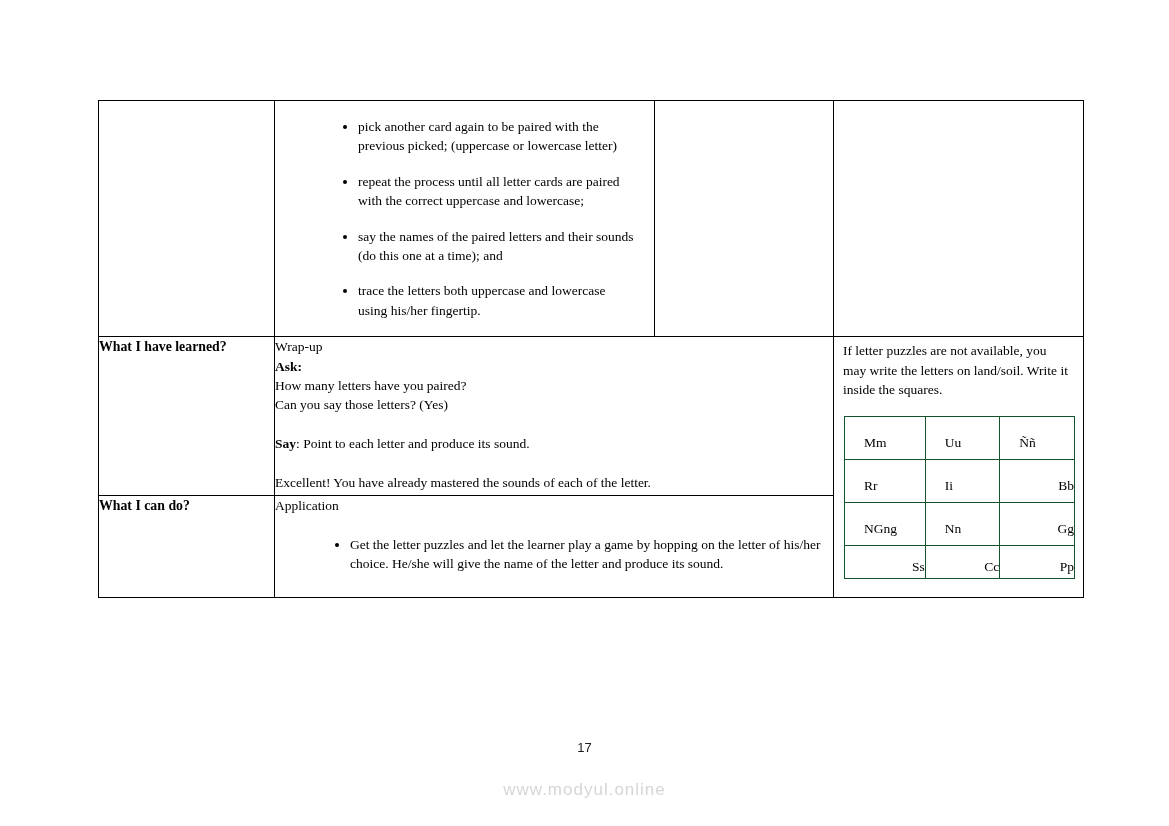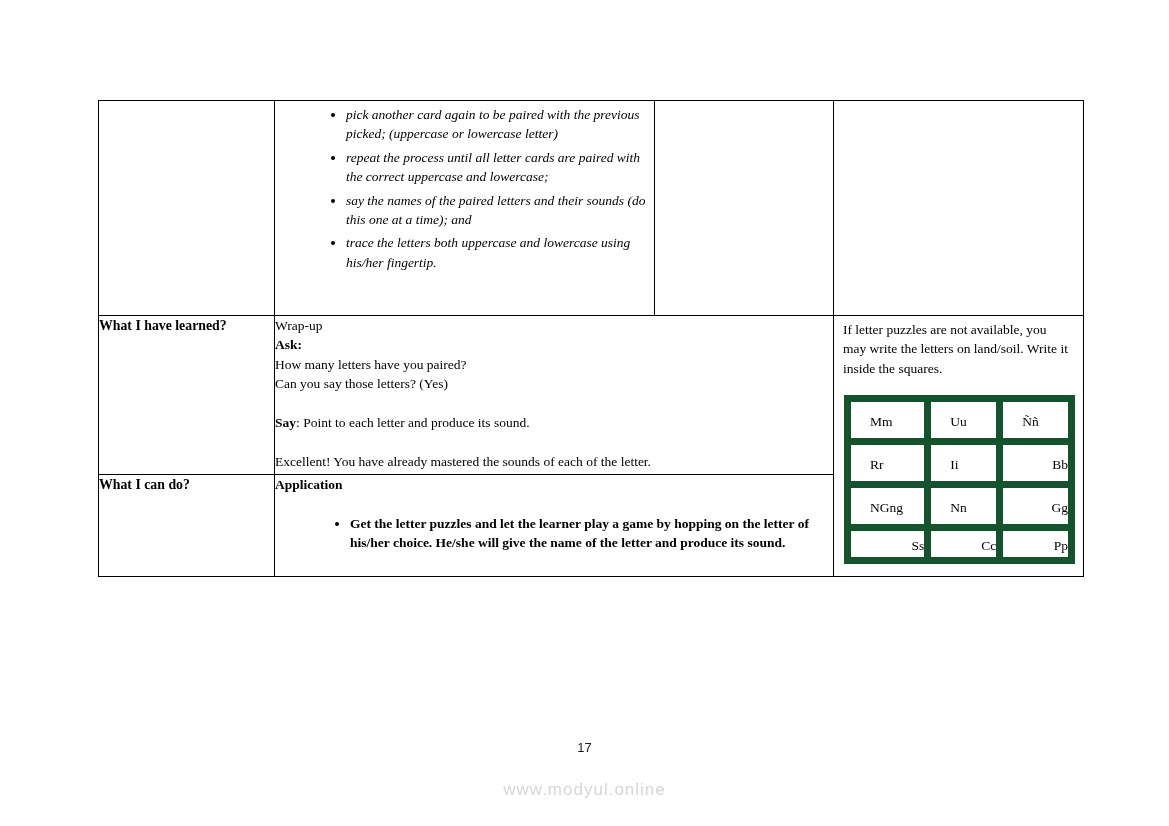--- a/index.html
+++ b/index.html
@@ -32,45 +32,45 @@
     padding-left:10px;
     font-weight:bold;
     font-size:13.8px;
   }
   td.bullets-cell{padding:3px 4px 0 0;}
   ul.blist{
     margin:0;
     padding:0 0 0 67px;
     list-style:disc;
   }
-  ul.blist li{margin:4px;padding:0 2px 0 0;font-style:italic;}
+  ul.blist li{margin:16px;padding:0 2px 0 0;}
   td.wrapup-cell{padding:3px 10px 0 8px;font-family:Liberation Serif, serif;}
   .blank{height:19.4px;}
   .b{font-weight:bold;}
-  td.cando-cell{padding:4px 10px 0 8px;font-weight:bold;}
+  td.cando-cell{padding:4px 10px 0 8px;}
   ul.single{
     margin:0;
     padding:0 0 0 75px;
     list-style:disc;
   }
   ul.single li{margin:0;}
   td.side-cell{padding:0;}
   .side-inner{
     height:256px;
     overflow:hidden;
     padding:4px 8px 0 9px;
     box-sizing:content-box;
   }
   .side-text{width:230px;}
   table.lgrid{
     border-collapse:collapse;
     margin:17px 0 0 1px;
   }
   table.lgrid td{
-    border:7px solid #14532d;
+    border:1px solid #14532d;
     width:77px;
     vertical-align:bottom;
     font-size:13.5px;
     padding:0 0 7px 19px;
   }
   table.lgrid tr.gr{height:43px;}
   table.lgrid tr.gr-last{height:33px;}
   table.lgrid tr.gr-last td{padding-bottom:2px;}
   table.lgrid td.ac{text-align:right;padding-left:0;}
   .pagenum{

